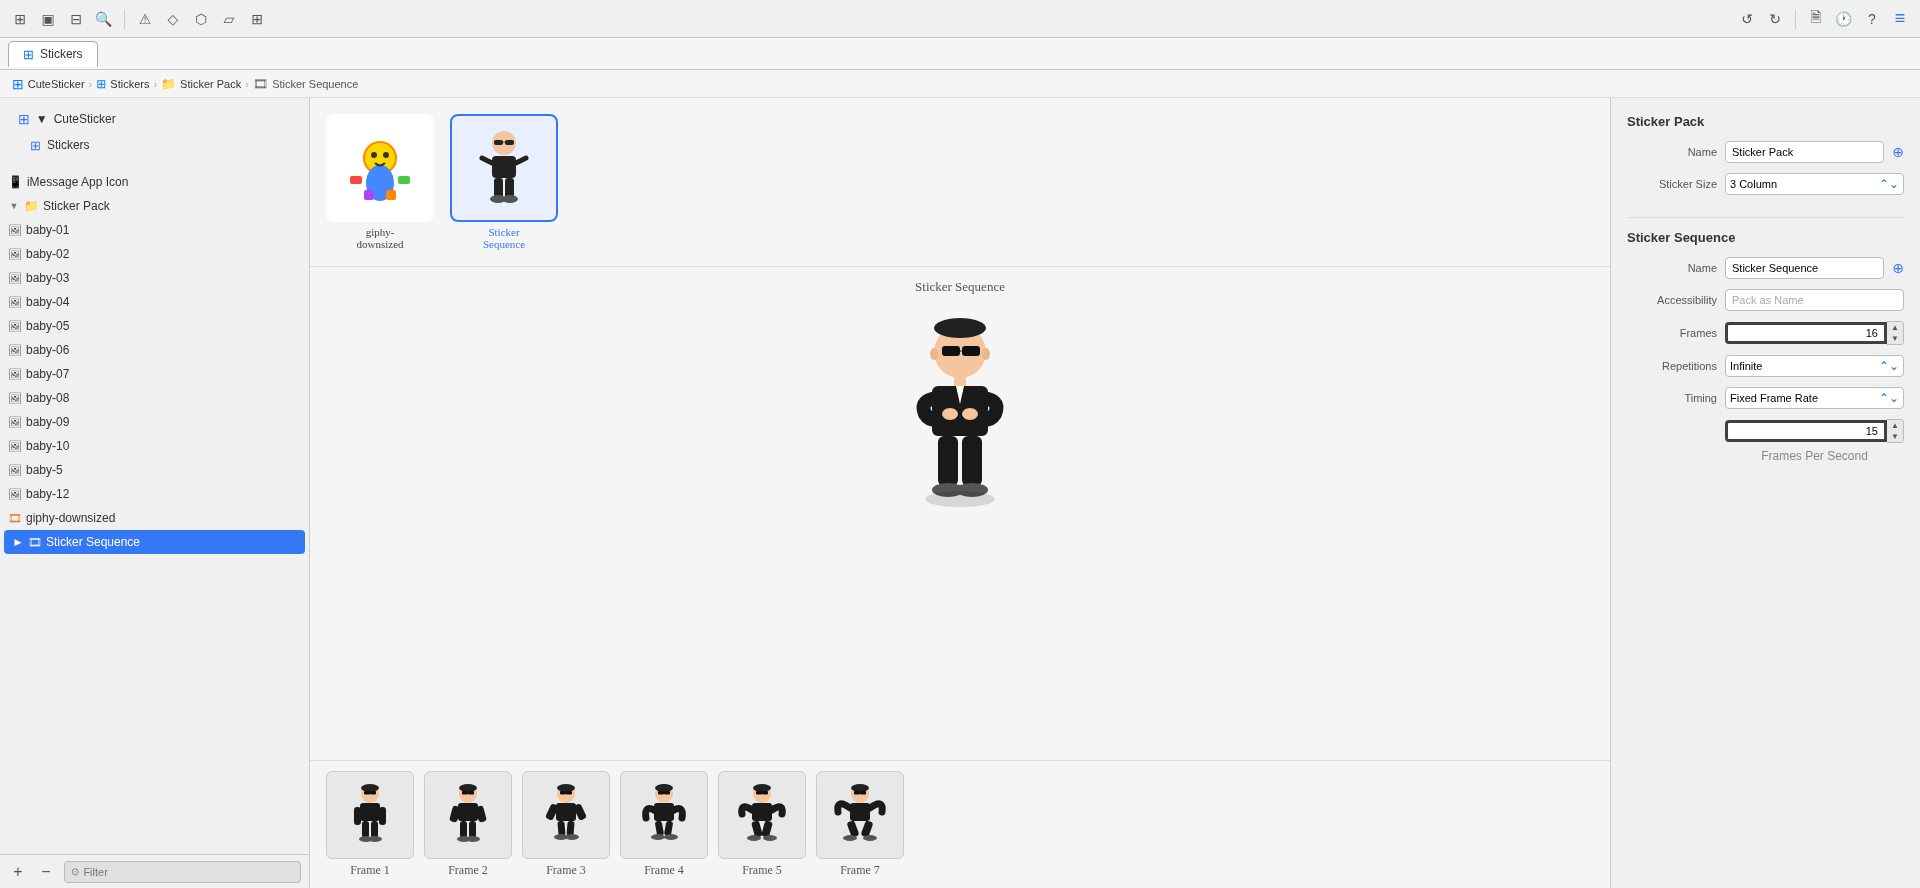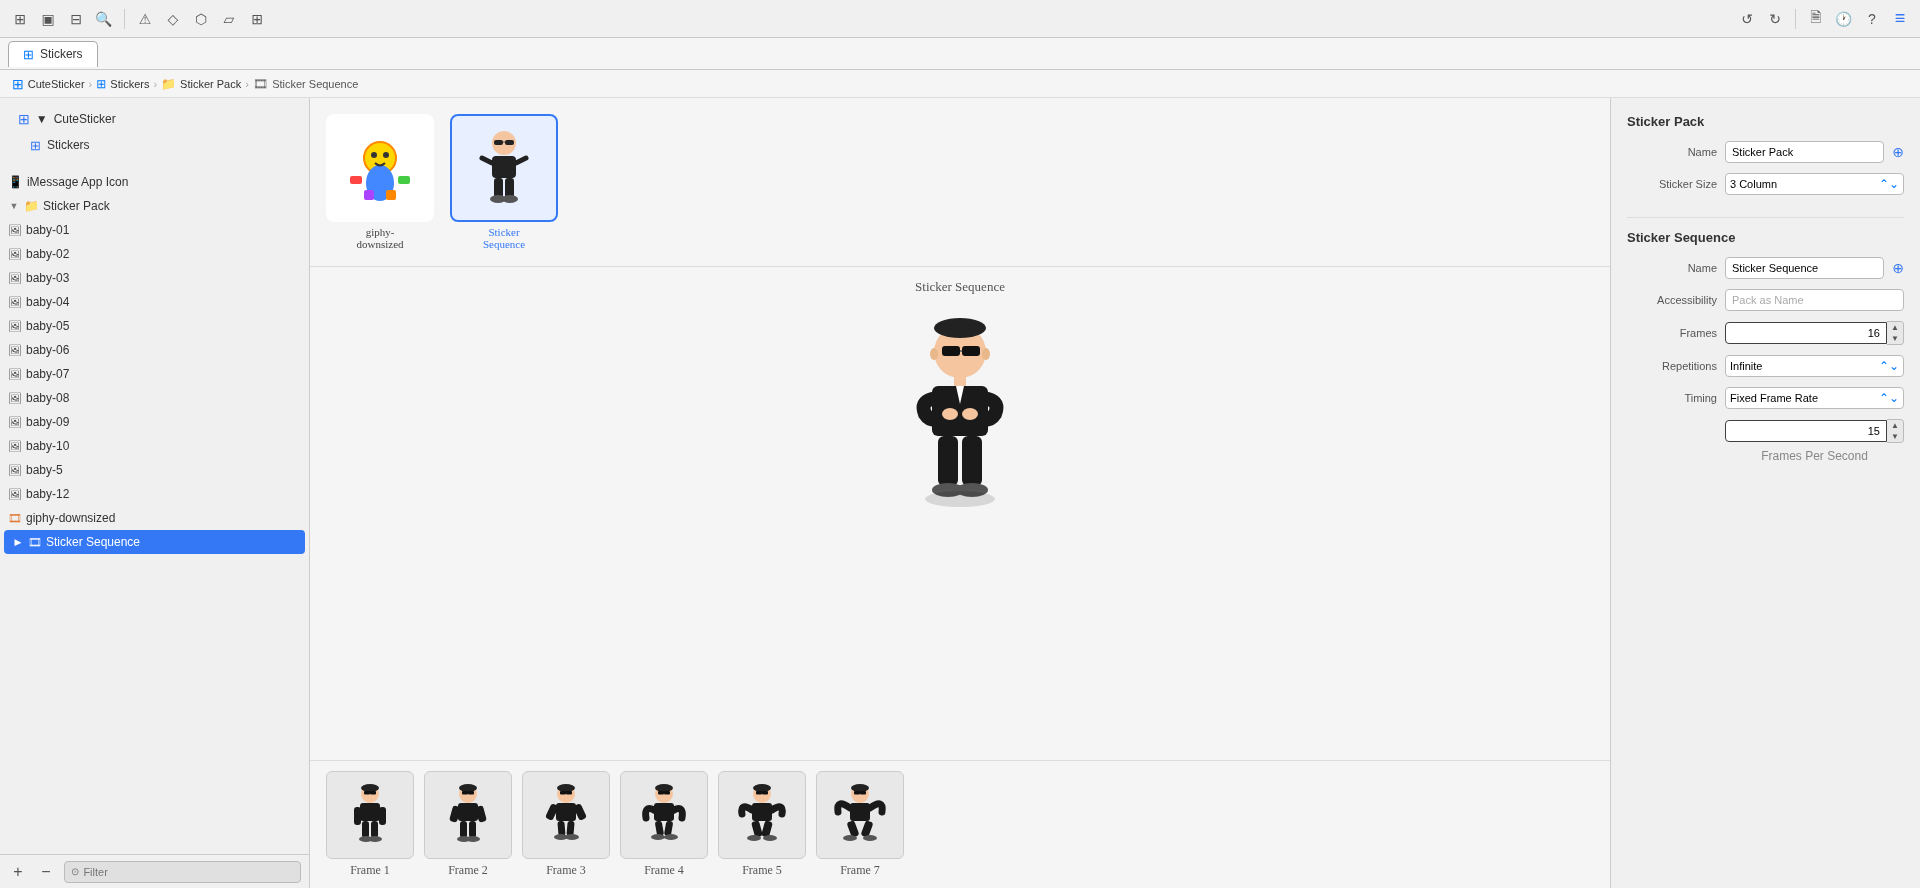--- a/index.html
+++ b/index.html
@@ -339,21 +339,21 @@
     }
     .panel-select-arrow { color: #007aff; font-size: 12px; }
     .panel-number-wrap {
       flex: 1;
       display: flex;
       align-items: center;
     }
     .panel-number {
       flex: 1;
       height: 22px;
-      border: 1px solid #404040;
+      border: 3px solid #404040;
       border-radius: 4px 0 0 4px;
       background: white;
       font-size: 11px;
       padding: 0 6px;
       outline: none;
       text-align: right;
     }
     .panel-stepper {
       display: flex; flex-direction: column;
       border: 1px solid #bbb;

